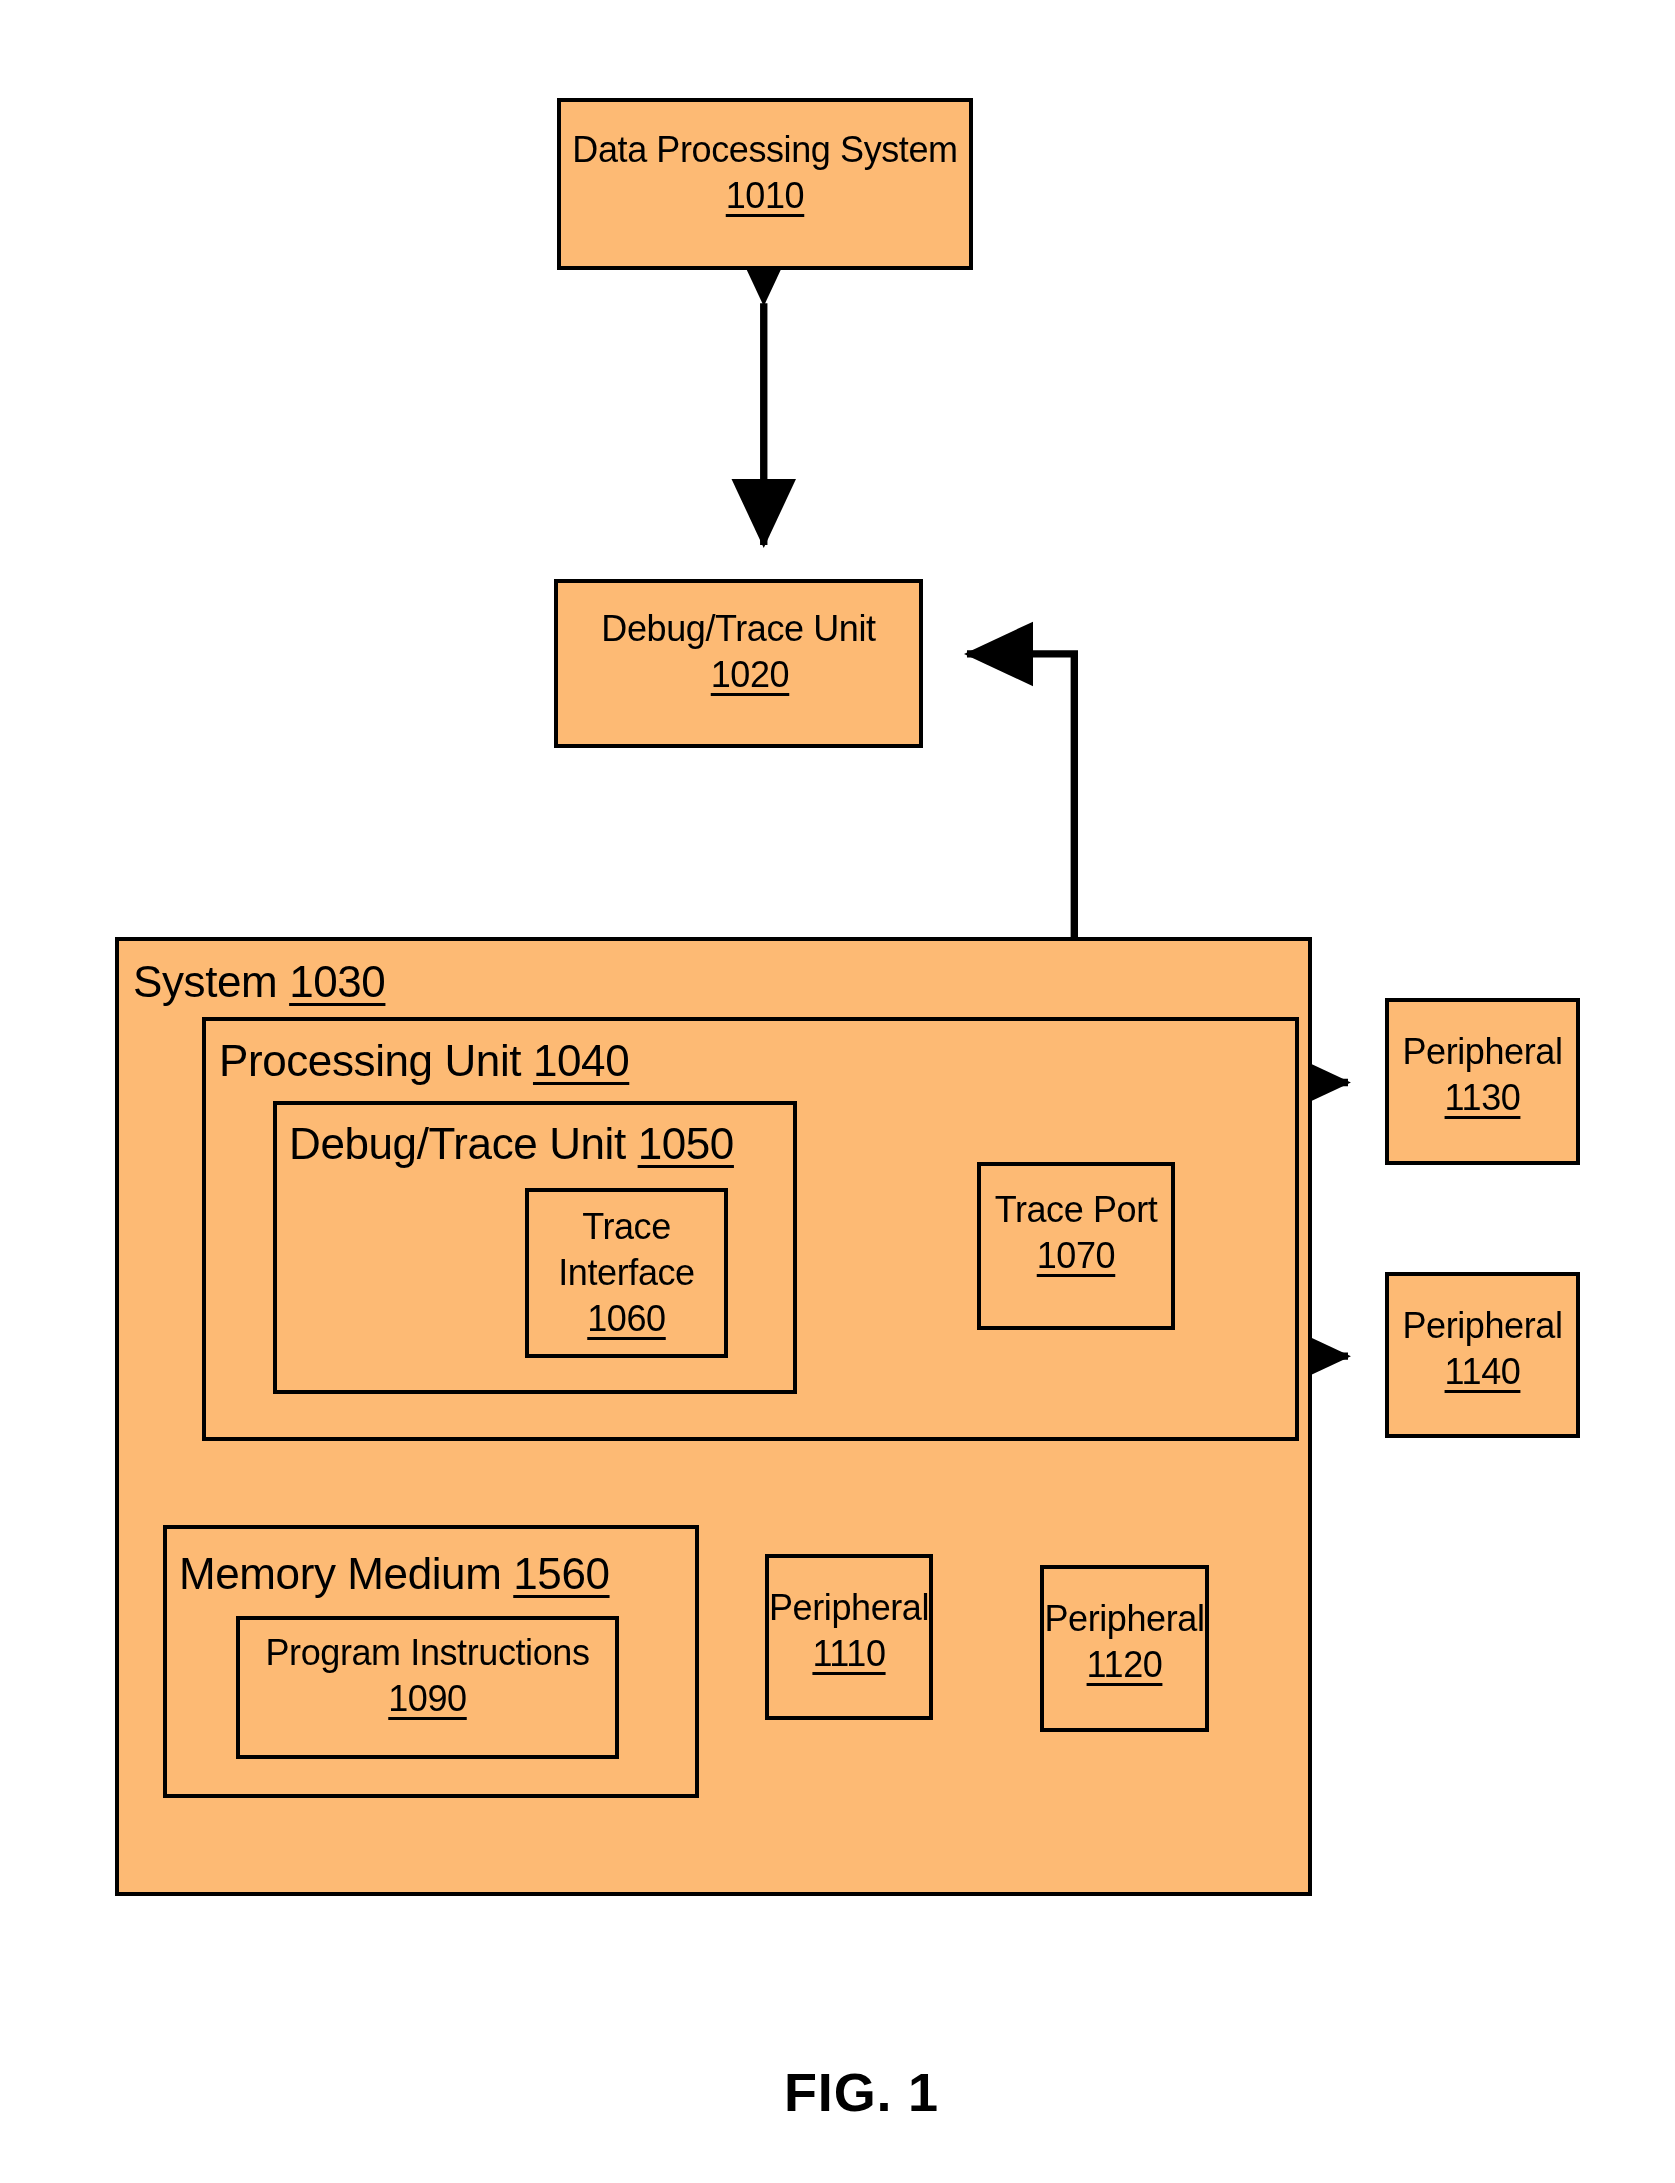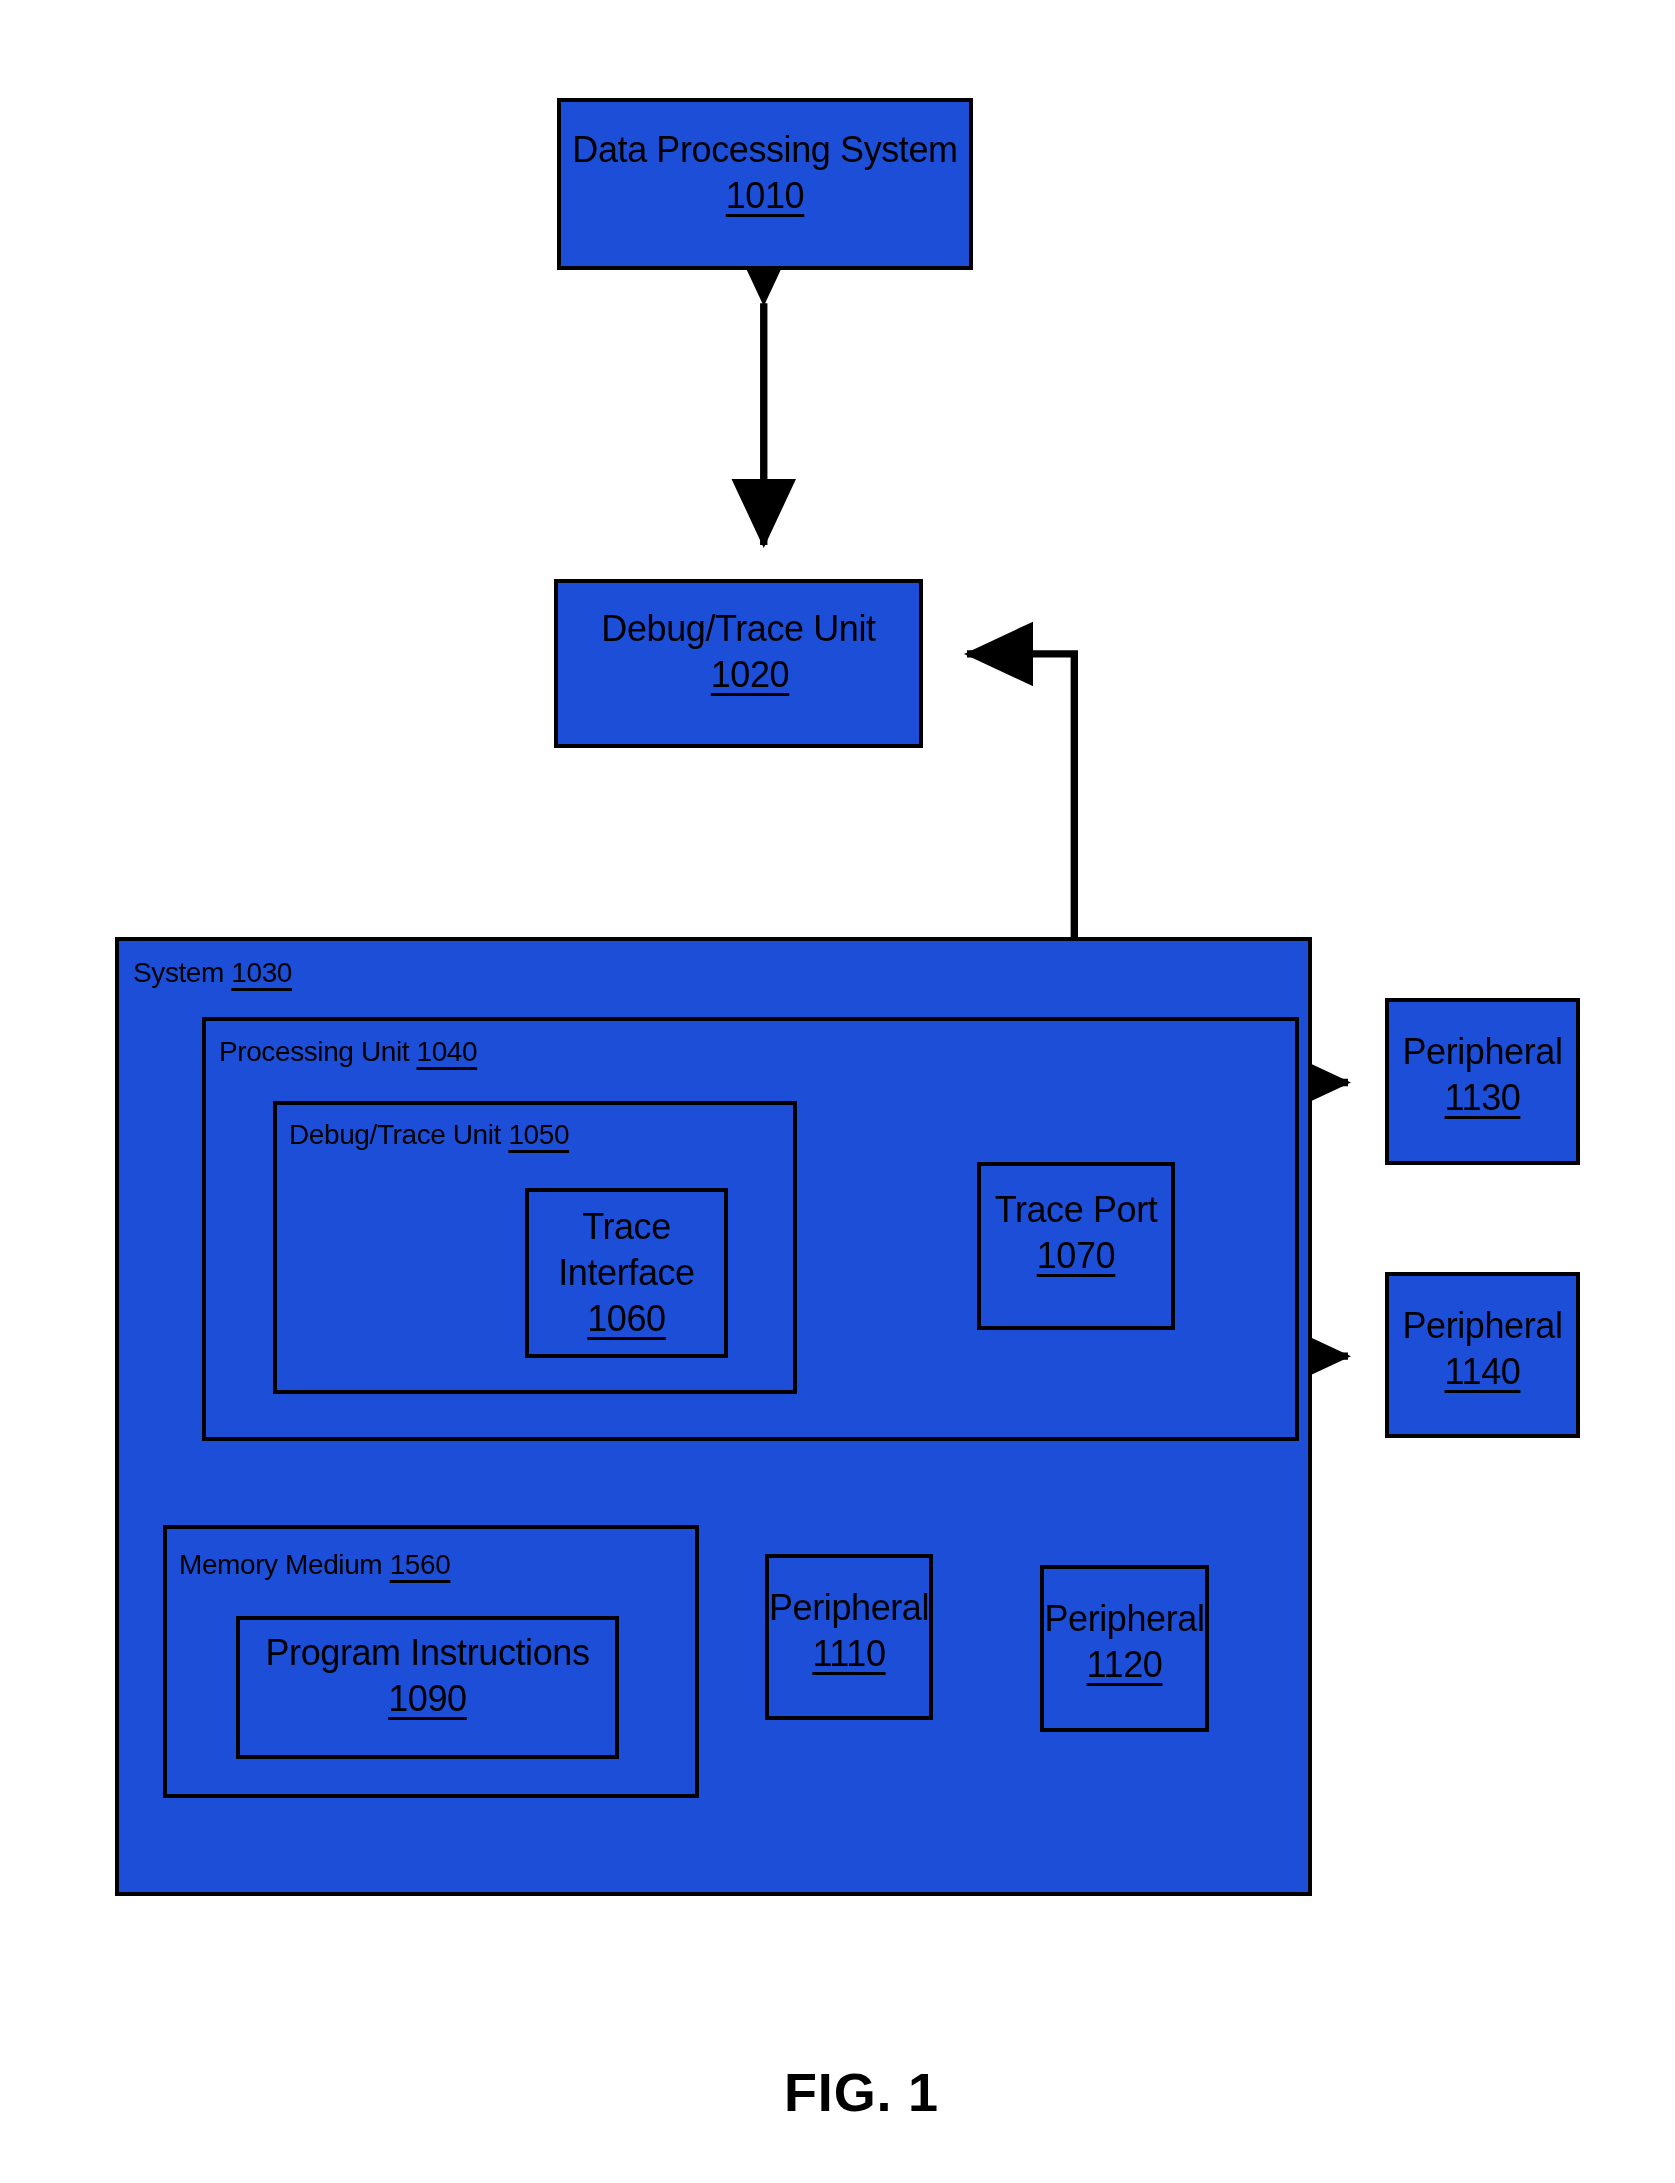--- a/index.html
+++ b/index.html
@@ -15,34 +15,34 @@
     position: relative;
     width: 1675px;
     height: 2183px;
     background: #ffffff;
     overflow: hidden;
   }
   .box {
     position: absolute;
     box-sizing: border-box;
     border: 4.9px solid #000000;
-    background: #1d4ed8;
+    background: #fdba74;
   }
   .label-center {
     position: absolute;
     left: 0;
     right: 0;
     text-align: center;
     font-size: 36px;
     line-height: 1.28;
     letter-spacing: -0.4px;
   }
   .label-topleft {
     position: absolute;
-    font-size: 28px;
+    font-size: 44px;
     line-height: 1.2;
     white-space: nowrap;
     letter-spacing: -0.4px;
   }
   .ref {
     text-decoration: underline;
     text-underline-offset: 5.7px;
     text-decoration-thickness: 3.3px;
   }
   .cap {

